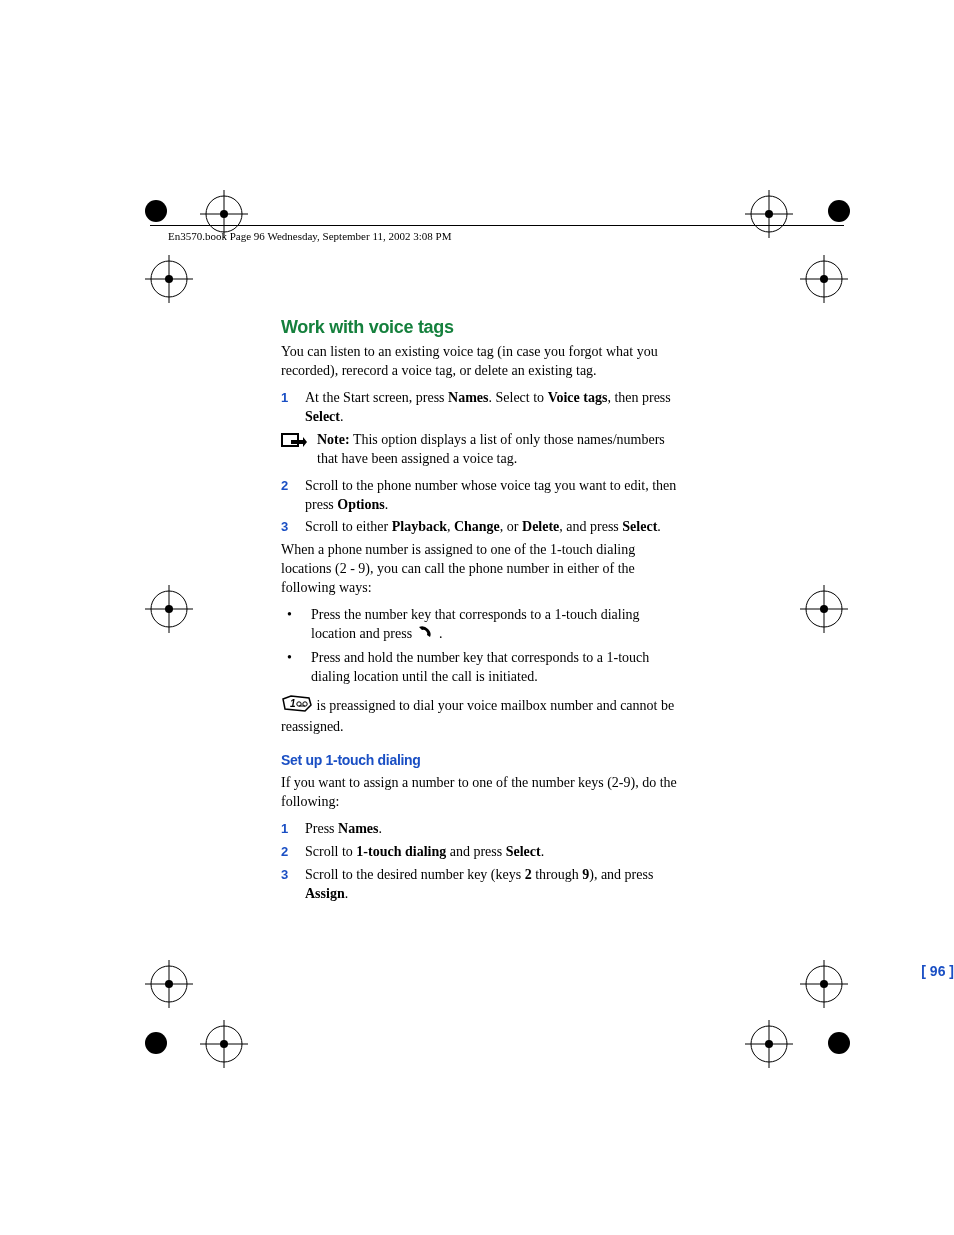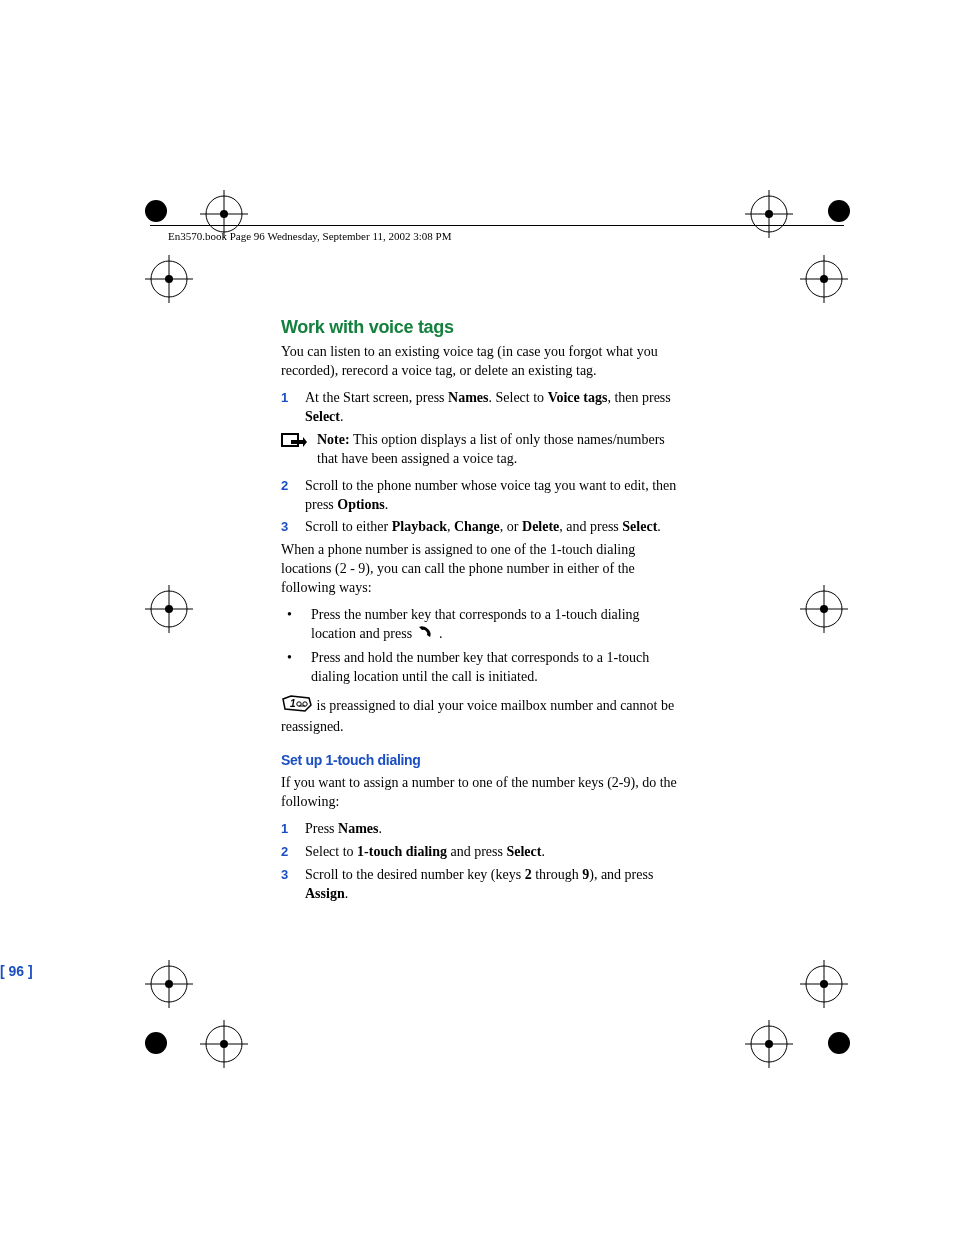--- a/index.html
+++ b/index.html
@@ -15,21 +15,21 @@
   .ol-step { display: flex; margin: 4px 0; }
   .ol-num { color: #1a4fc4; font-weight: bold; width: 24px; flex-shrink: 0; font-family: Verdana, sans-serif; font-size: 13px; }
   .ol-body { flex: 1; }
   .note-row { display: flex; margin: 4px 0 8px 0; }
   .note-icon { width: 36px; flex-shrink: 0; padding-top: 2px; }
   .note-body { flex: 1; }
   .bullet-row { display: flex; margin: 4px 0; }
   .bullet-dot { width: 24px; flex-shrink: 0; padding-left: 6px; }
   .bullet-body { flex: 1; }
   b { font-weight: bold; }
-  .page-num { position: absolute; bottom: 256px; left: 0; width: 954px; text-align: left; color: #1a4fc4; font-weight: bold; font-size: 14px; font-family: Verdana, sans-serif; }
+  .page-num { position: absolute; bottom: 256px; left: 0; width: 954px; text-align: right; color: #1a4fc4; font-weight: bold; font-size: 14px; font-family: Verdana, sans-serif; }
   .reg-outer { position: absolute; top: 4px; left: 4px; width: 48px; height: 48px; }
   .reg-solid { position: absolute; width: 22px; height: 22px; background: #000; border-radius: 50%; }
   .inline-icon { display: inline-block; vertical-align: middle; }
 </style>
 </head>
 <body>
 
 <div class="page">
 
   <div class="crop-line-h header-line"></div>
@@ -160,21 +160,21 @@
     <div class="h-blue-sub">Set up 1-touch dialing</div>
     <p>If you want to assign a number to one of the number keys (2-9), do the following:</p>
 
     <div class="ol-step">
       <div class="ol-num">1</div>
       <div class="ol-body"><span>Press </span><b>Names</b><span>.</span></div>
     </div>
 
     <div class="ol-step">
       <div class="ol-num">2</div>
-      <div class="ol-body"><span>Select to </span><b>1-touch dialing</b><span> and press </span><b>Select</b><span>.</span></div>
+      <div class="ol-body"><span>Scroll to </span><b>1-touch dialing</b><span> and press </span><b>Select</b><span>.</span></div>
     </div>
 
     <div class="ol-step">
       <div class="ol-num">3</div>
       <div class="ol-body"><span>Scroll to the desired number key (keys </span><b>2</b><span> through </span><b>9</b><span>), and press </span><b>Assign</b><span>.</span></div>
     </div>
 
   </div>
 
   <div class="page-num">[ 96 ]</div>

